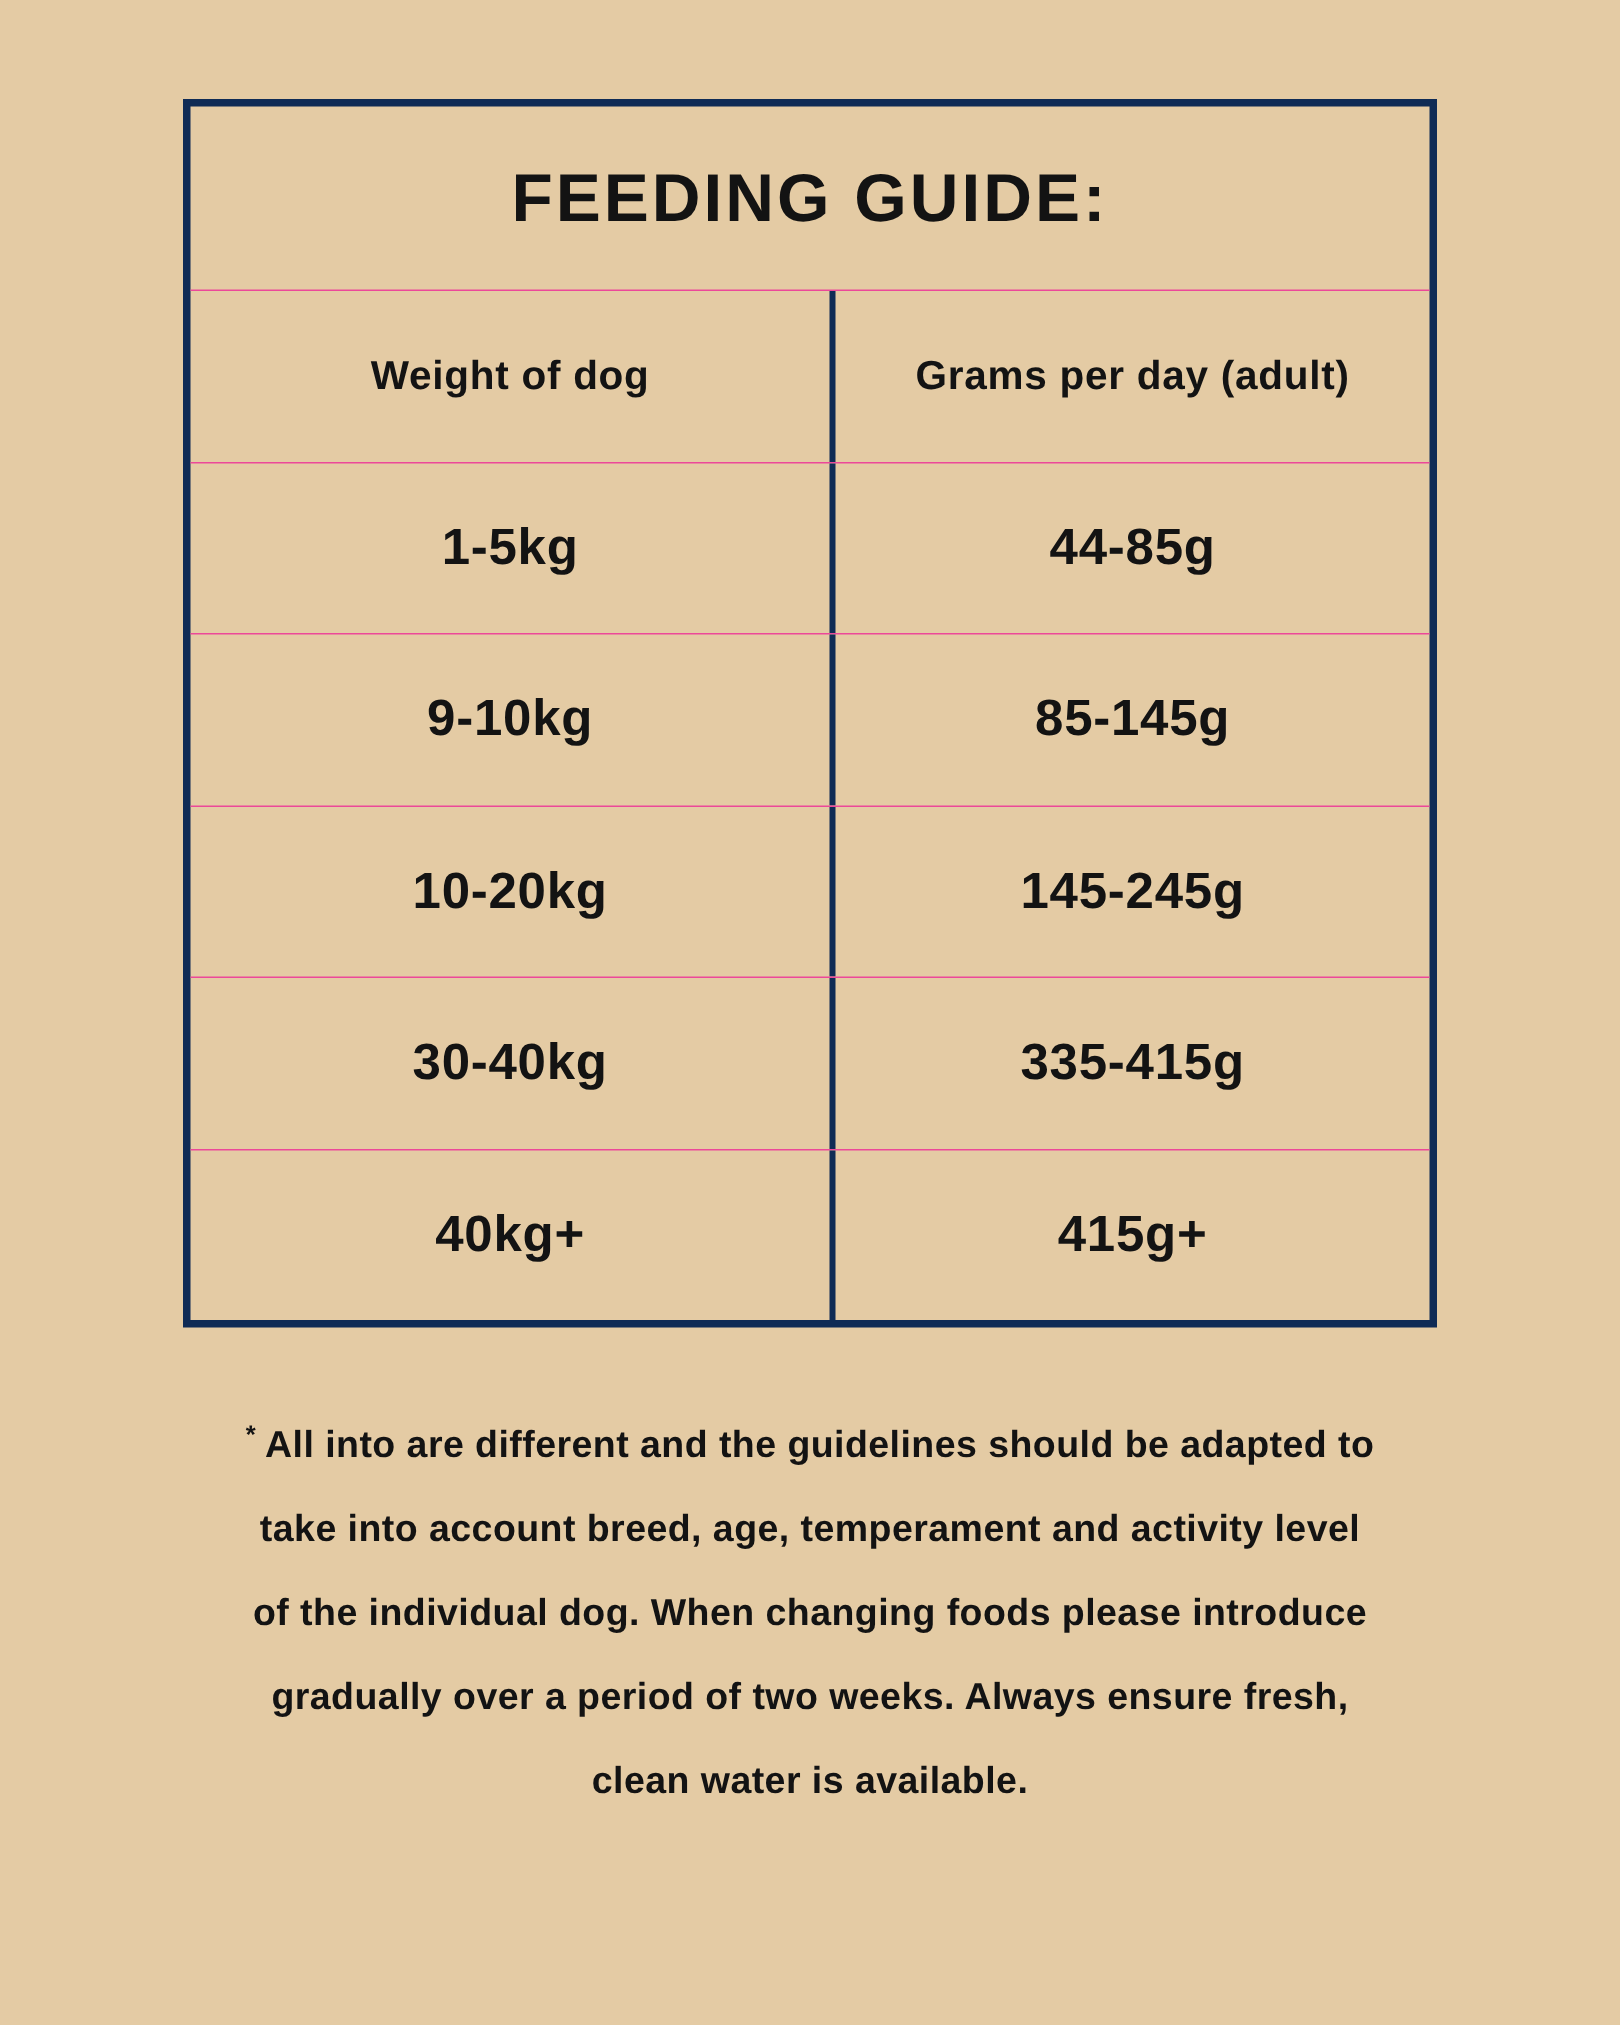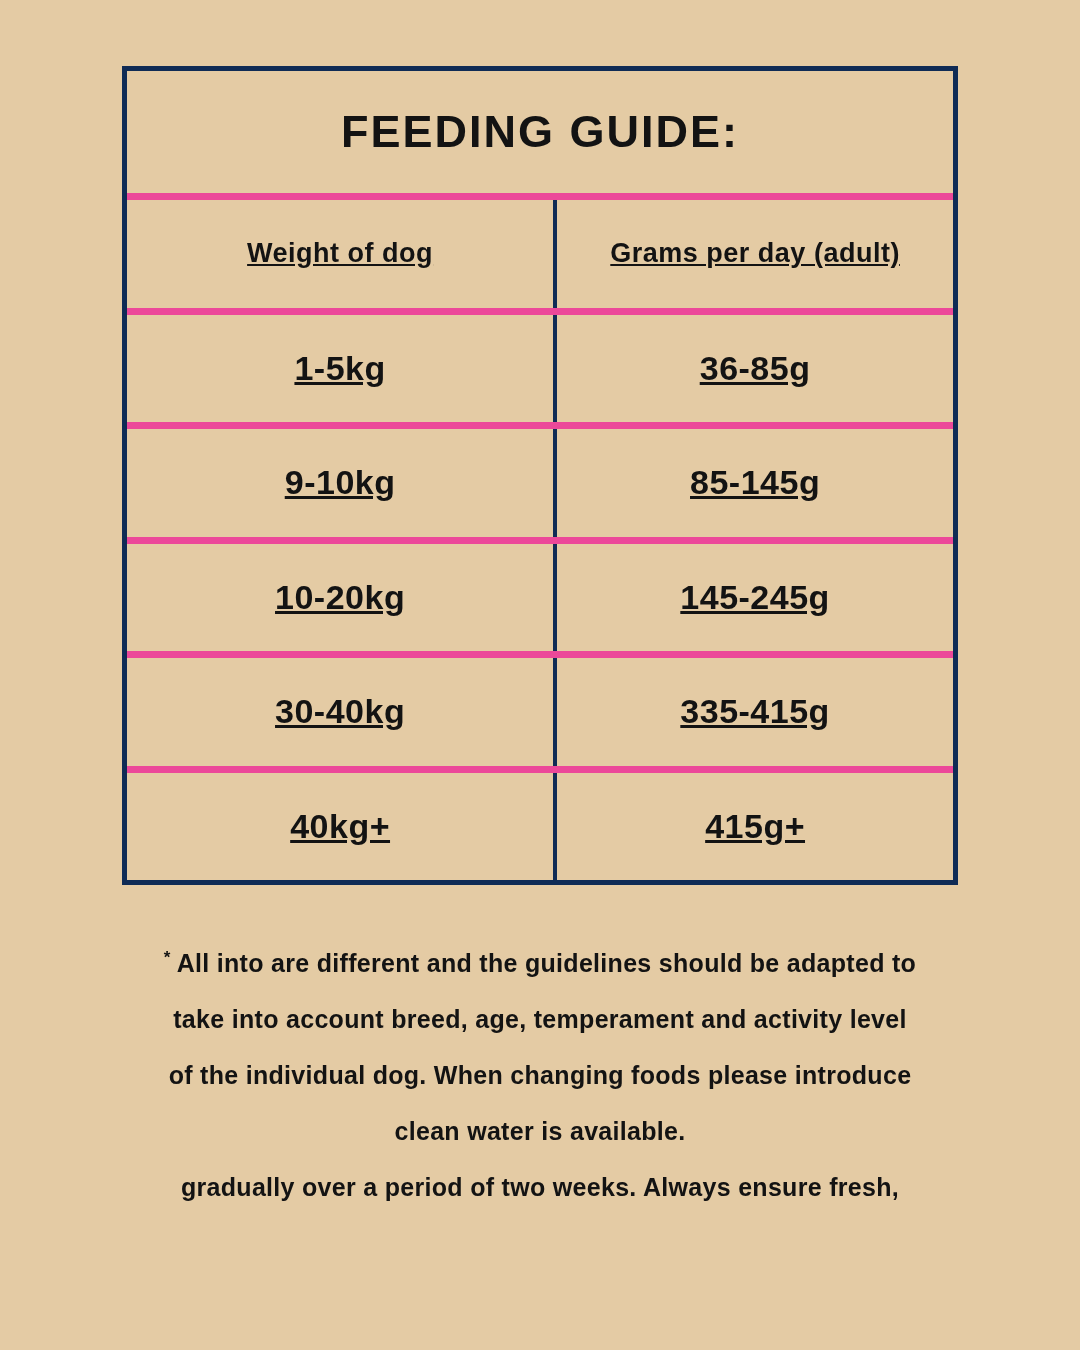--- a/index.html
+++ b/index.html
@@ -36,23 +36,22 @@
     justify-content: center;
   }
   .table-title {
     font-size: 45px;
     font-weight: bold;
     letter-spacing: 2px;
   }
   .row {
     flex: 1;
     display: flex;
-    border-top: 7px solid #ec4899;
+    border-top: 1px solid #ec4899;
     min-height: 0;
-    text-decoration: underline;
   }
   .cell {
     box-sizing: border-box;
     display: flex;
     align-items: center;
     justify-content: center;
     font-weight: bold;
     text-align: center;
   }
   .col-left  { width: 51.6%; }
@@ -89,21 +88,21 @@
       <span class="table-title">FEEDING GUIDE:</span>
     </div>
 
     <div class="row">
       <div class="cell col-left header-cell">Weight of dog</div>
       <div class="cell col-right header-cell">Grams per day (adult)</div>
     </div>
 
     <div class="row">
       <div class="cell col-left data-cell">1-5kg</div>
-      <div class="cell col-right data-cell">36-85g</div>
+      <div class="cell col-right data-cell">44-85g</div>
     </div>
 
     <div class="row">
       <div class="cell col-left data-cell">9-10kg</div>
       <div class="cell col-right data-cell">85-145g</div>
     </div>
 
     <div class="row">
       <div class="cell col-left data-cell">10-20kg</div>
       <div class="cell col-right data-cell">145-245g</div>
@@ -119,17 +118,17 @@
       <div class="cell col-left data-cell">40kg+</div>
       <div class="cell col-right data-cell">415g+</div>
     </div>
 
   </div>
 
   <p class="footnote">
     <span class="fline"><sup class="fmarker">*</sup><span>All into are different and the guidelines should be adapted to</span></span>
     <span class="fline">take into account breed, age, temperament and activity level</span>
     <span class="fline">of the individual dog. When changing foods please introduce</span>
+    <span class="fline">gradually over a period of two weeks. Always ensure fresh,</span>
     <span class="fline">clean water is available.</span>
-    <span class="fline">gradually over a period of two weeks. Always ensure fresh,</span>
   </p>
 
 </div>
 
 </body></html>

